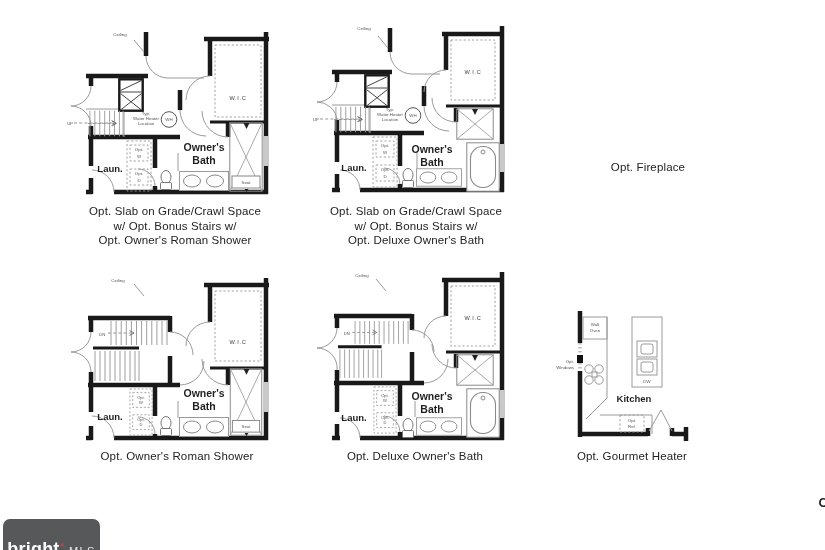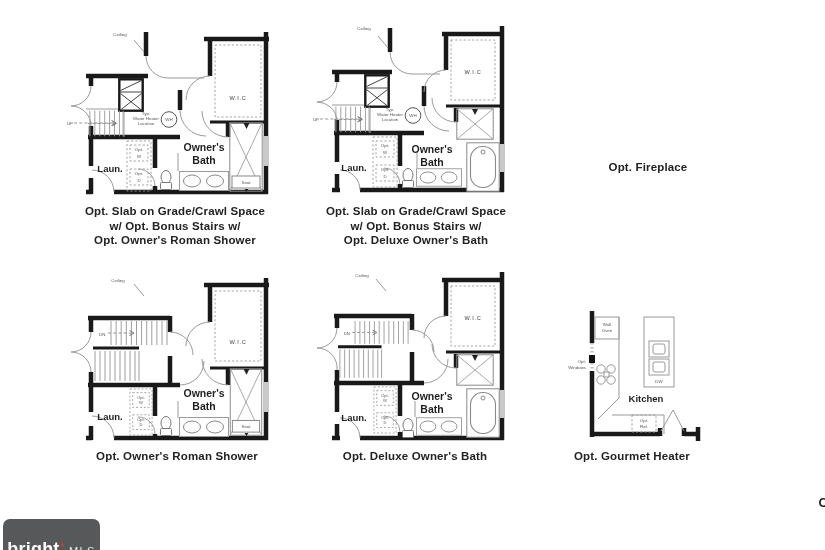--- a/index.html
+++ b/index.html
@@ -1,19 +1,19 @@
 <!DOCTYPE html>
 <html><head>
 <meta charset="utf-8">
 <style>
   html,body{margin:0;padding:0;background:#ffffff;}
   .sheet{position:relative;width:825px;height:550px;background:#fff;overflow:hidden;
          font-family:"Liberation Sans",sans-serif;}
   figure.plan{position:absolute;margin:0;}
-  .caption{position:absolute;text-align:center;font-weight:bold;font-size:11.5px;
+  .caption{position:absolute;text-align:center;font-weight:normal;font-size:11.5px;
            line-height:14.5px;color:#232323;white-space:pre-line;letter-spacing:.15px;}
   .title-line{position:absolute;left:0;width:825px;text-align:right;font-weight:bold;
               color:#1f1f1f;font-size:12.5px;letter-spacing:.2px;padding-left:30px;}
   .logo{position:absolute;left:3px;top:519px;width:97px;height:29px;background:#57585a;
         display:flex;align-items:baseline;justify-content:center;padding-top:16px;border-radius:7px;}
   .logo .brand{color:#fbfbfb;font-size:18px;font-weight:600;letter-spacing:.2px;line-height:29px;}
   .logo .star{color:#b5483f;font-size:9px;position:relative;top:-7px;left:-1px;}
   .logo .mls{color:#e9e9e9;font-size:11px;letter-spacing:1.3px;margin-left:2px;}
   svg text{font-family:"Liberation Sans",sans-serif;}
   .w{stroke:#191919;stroke-width:4.5;fill:none;}
@@ -215,21 +215,21 @@
       <use href="#sym-tub" x="158" y="124" width="34" height="50"></use>
       <text x="54" y="13" class="xs tc">Ceiling</text>
       <text x="46" y="157" class="med tc">Laun.</text>
       <text x="124" y="136" class="big tc">Owner's</text>
       <text x="124" y="149" class="big tc">Bath</text>
       <text x="165" y="56" class="sm tc">W.I.C</text>
     </svg>
   </figure>
   <div class="caption" style="left:304px;top:449px;width:222px">Opt. Deluxe Owner's Bath</div>
 
-  <figure class="plan" style="left:560px;top:303px;width:215px;height:142px">
+  <figure class="plan" style="left:548px;top:303px;width:215px;height:142px">
     <svg viewBox="0 0 215 142" width="215" height="142">
       <g>
         <path class="w" d="M32,8 V40 M32,68 V134 M30,131 H100 M100,125 V133 M124,125 V133 M124,131 H138 M138,124 V138"></path>
         <path class="win" d="M32,40 V52 M32,60 V68"></path>
         <rect x="29" y="52" width="6" height="8" fill="#111"></rect>
       </g>
       <g>
         <rect x="35" y="14" width="24" height="22" class="t"></rect>
         <path class="t" d="M59,14 V95 M59,95 L38,116 M52,112 H104 M104,112 V131"></path>
         <circle cx="41" cy="66" r="4.2" class="t"></circle>

